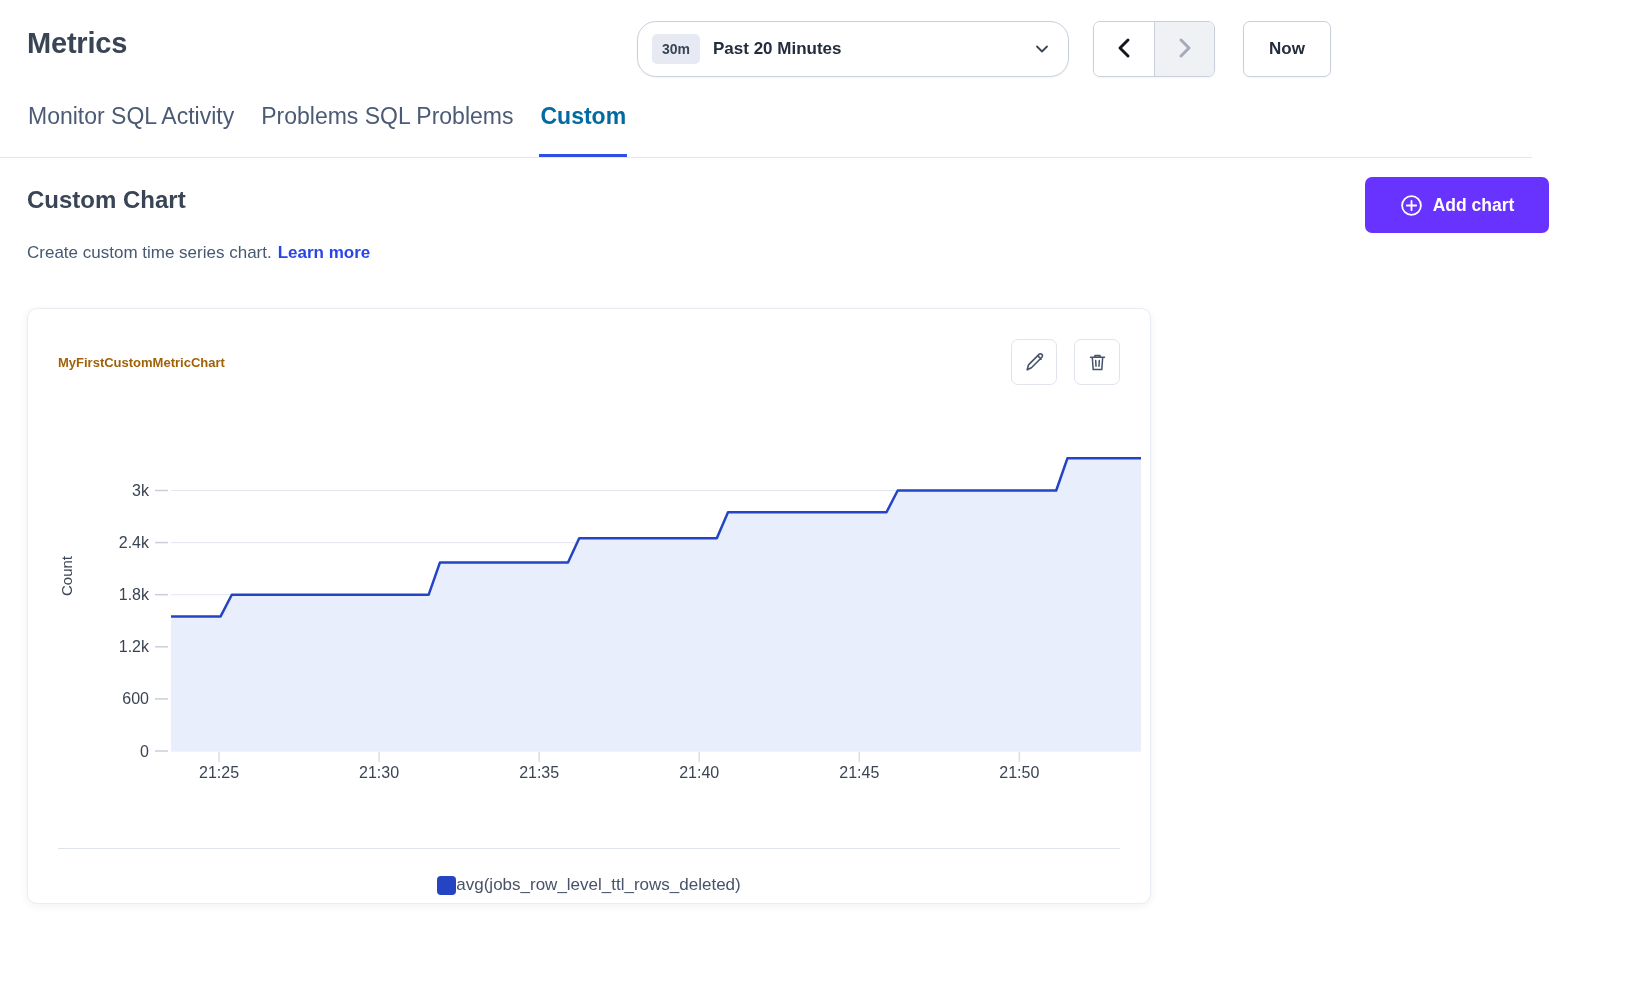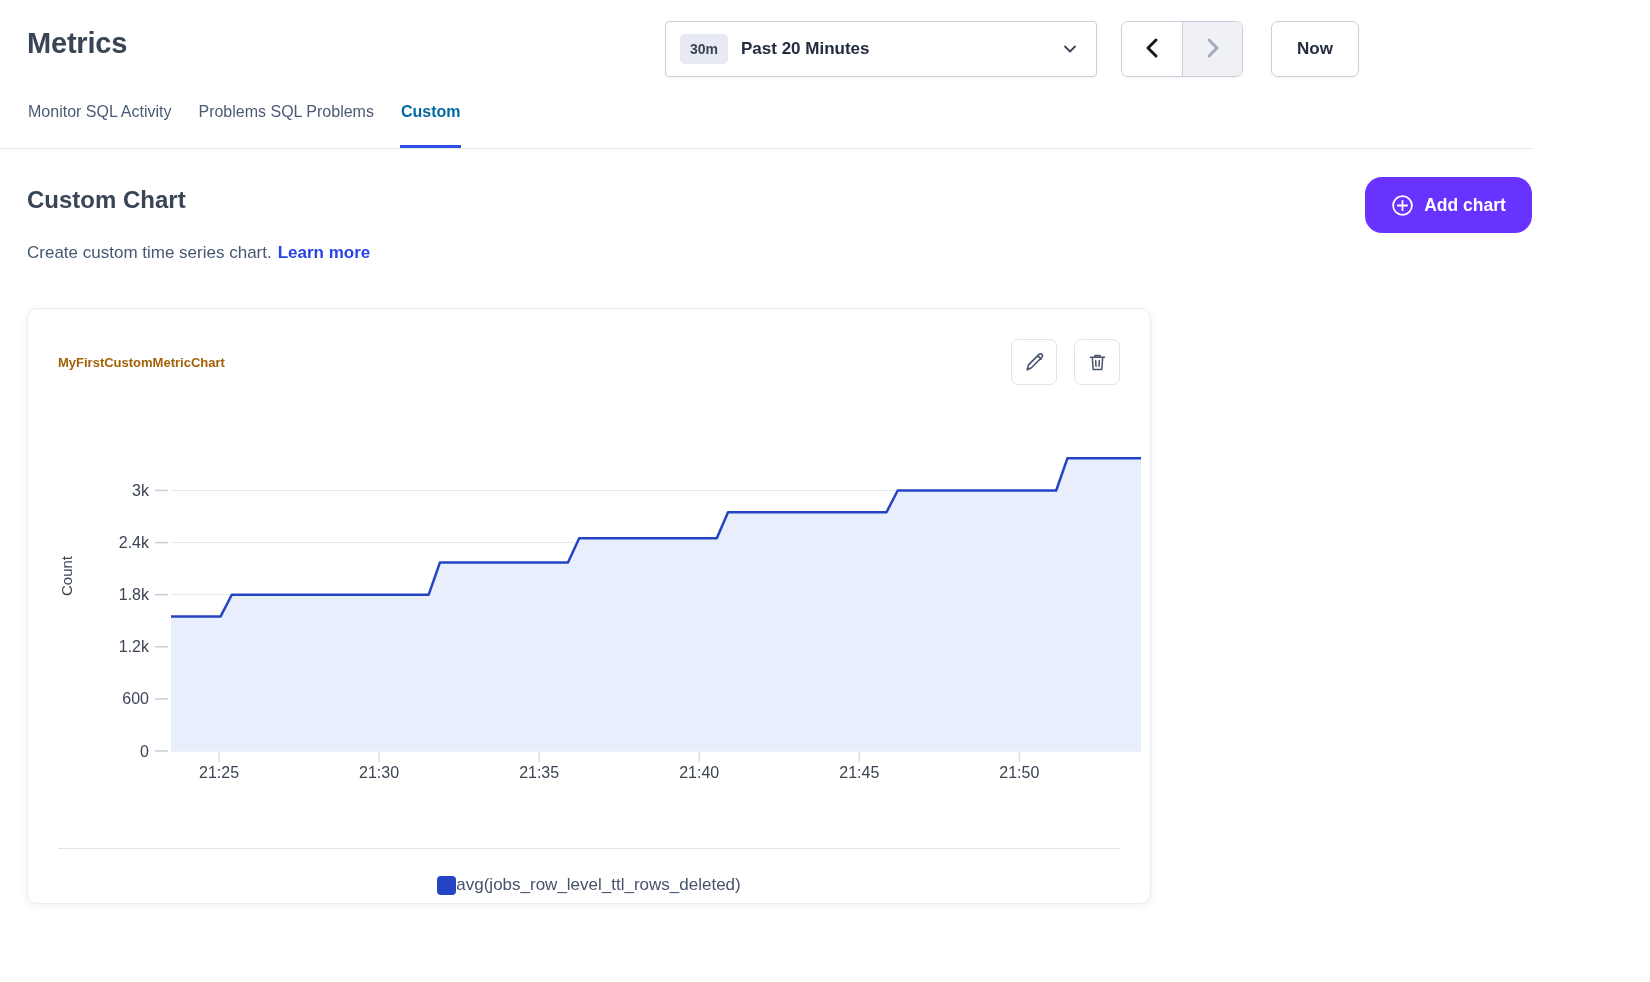--- a/index.html
+++ b/index.html
@@ -14,22 +14,22 @@
   }
   .page-title {
     position: absolute; left: 27px; top: 27px; margin: 0;
     font-size: 29px; font-weight: 700; color: #394455; letter-spacing: -0.2px;
   }
   
   .controls { position: absolute; left: 637px; top: 21px; display: flex; align-items: center; }
   .time-select {
     width: 432px; height: 56px; display: flex; align-items: center;
     padding: 0 18px 0 14px; background: #fff;
-    border: 1px solid #c9cfdd; border-radius: 4px; cursor: pointer;
-    box-shadow: 0 1px 2px rgba(34,44,73,.05); font-family: inherit; margin-left: 28px;
+    border: 1px solid #c9cfdd; border-radius: 19px; cursor: pointer;
+    box-shadow: 0 1px 2px rgba(34,44,73,.05); font-family: inherit;
   }
   .badge {
     background: #e7eaf2; border-radius: 5px; padding: 7px 10px;
     font-size: 14px; font-weight: 700; color: #394455;
   }
   .time-label { margin-left: 13px; font-size: 17px; font-weight: 600; color: #242d3d; }
   .chev-down { margin-left: auto; display: flex; }
   .pager {
     margin-left: 24px; display: flex; border: 1px solid #c9cfdd;
     border-radius: 7px; overflow: hidden; box-shadow: 0 1px 2px rgba(34,44,73,.05);
@@ -43,29 +43,29 @@
     margin-left: 28px; width: 88px; height: 56px; background: #fff;
     border: 1px solid #c9cfdd; border-radius: 7px;
     font-family: inherit; font-size: 17px; font-weight: 600; color: #242d3d;
     cursor: pointer; box-shadow: 0 1px 2px rgba(34,44,73,.05);
   }
   
   .tabs {
     position: absolute; left: 0; top: 101px; width: 1532px; padding-left: 27px;
     border-bottom: 1px solid #e3e7ee; display: flex; gap: 25px;
   }
-  .tab { font-size: 16px; color: #4c5b75; padding: 2px 1px 16px; cursor: pointer; }
+  .tab { font-size: 23px; color: #4c5b75; padding: 2px 1px 16px; cursor: pointer; }
   .tab.active { color: #0369a1; font-weight: 600; padding-bottom: 24px; border-bottom: 3px solid #2e4fe5; }
   
   .section-title { position: absolute; left: 27px; top: 186px; margin: 0; font-size: 24px; font-weight: 700; color: #394455; }
   .section-desc  { position: absolute; left: 27px; top: 243px; font-size: 17px; color: #475872; }
   .section-desc a { color: #2945ea; font-weight: 600; text-decoration: none; margin-left: 6px; cursor: pointer; }
   .add-chart {
-    position: absolute; left: 1365px; top: 177px; width: 167px; height: 56px;
-    background: #6933ff; border: none; border-radius: 17px; color: #fff;
+    position: absolute; left: 1365px; top: 177px; width: 184px; height: 56px;
+    background: #6933ff; border: none; border-radius: 7px; color: #fff;
     font-family: inherit; font-size: 17.5px; font-weight: 600;
     display: flex; align-items: center; justify-content: center; gap: 10px; cursor: pointer;
   }
   
   .card {
     position: absolute; left: 27px; top: 308px; width: 1124px; height: 596px;
     background: #fff; border: 1px solid #e8ecf3; border-radius: 10px;
     box-shadow: 0 2px 8px rgba(40,50,80,.07);
   }
   .card-header { display: flex; align-items: center; justify-content: space-between; padding: 30px 30px 0; }

